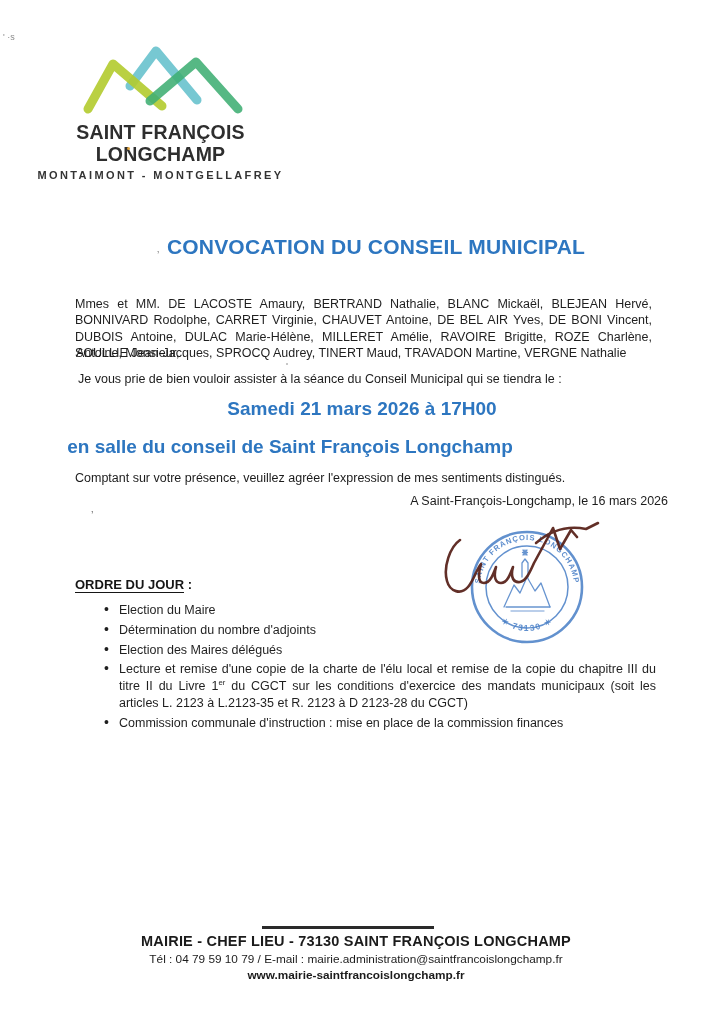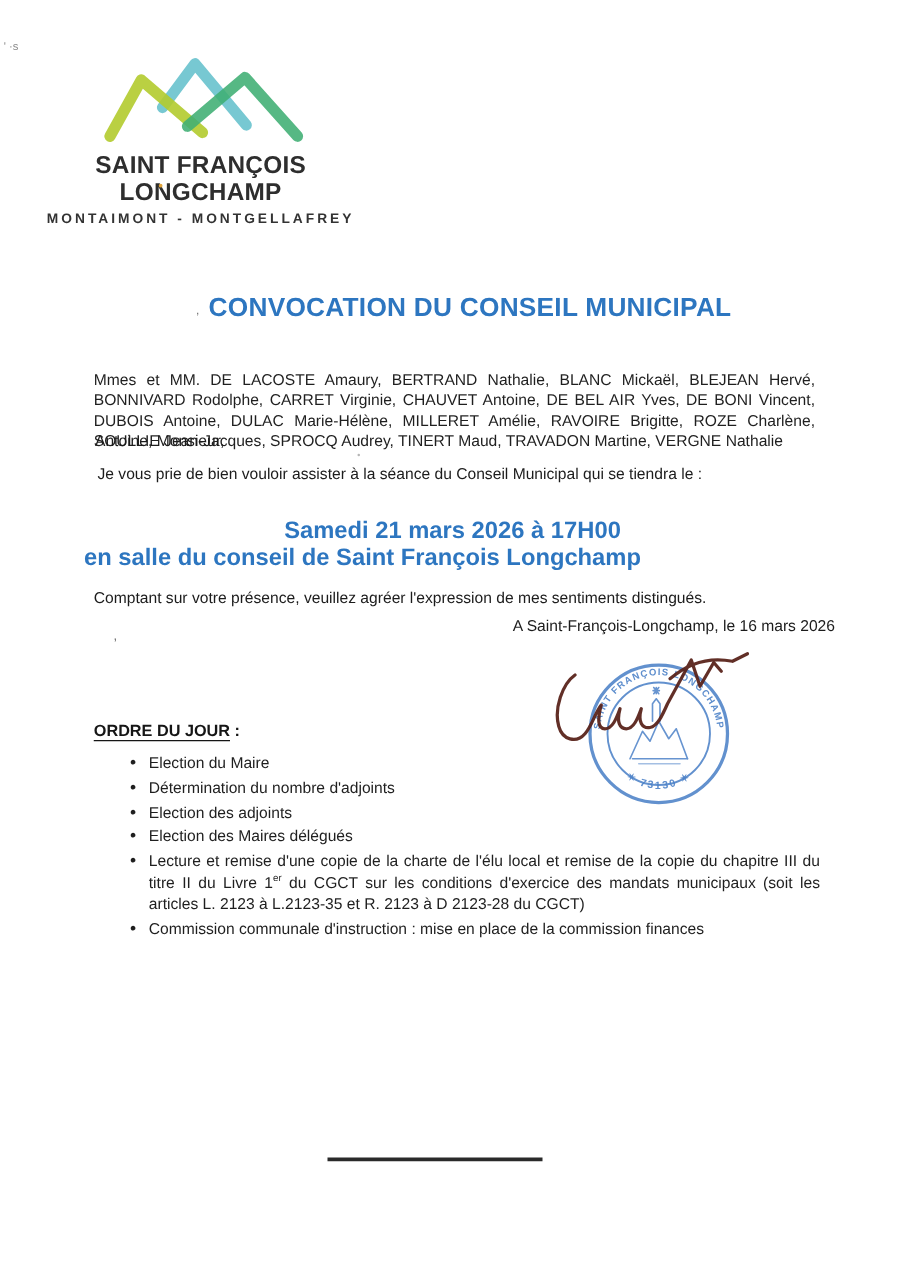--- a/index.html
+++ b/index.html
@@ -17,21 +17,21 @@
   
   .title-wrap{position:absolute;left:26px;top:235px;width:700px;text-align:center;}
   .title{font-size:21px;font-weight:bold;color:#2d76c0;letter-spacing:.2px;}
   .recipients{
     position:absolute;left:75px;top:283px;width:577px;
     font-size:12.5px;line-height:16.5px;text-align:justify;color:#1f1f1f;
   }
   .salutation{position:absolute;left:76px;top:346px;font-size:12.5px;}
   .intro{position:absolute;left:78px;top:372px;font-size:12.5px;}
   .meet-date{position:absolute;left:0;top:398px;width:724px;text-align:center;
-    font-size:19px;font-weight:bold;color:#2d76c0;margin-top:16px;}
+    font-size:19px;font-weight:bold;color:#2d76c0;}
   .meet-place{position:absolute;left:0;top:436px;width:580px;text-align:center;
     font-size:19px;font-weight:bold;color:#2d76c0;}
   .closing{position:absolute;left:75px;top:471px;font-size:12.5px;}
   .place-date{position:absolute;left:0;top:494px;width:668px;text-align:right;font-size:12.5px;}
   
   .stamp-svg{position:absolute;left:440px;top:515px;width:185px;height:140px;}
   
   .agenda-head{position:absolute;left:75px;top:577px;font-size:13px;font-weight:bold;color:#161616;}
   .agenda-head .u{border-bottom:1.6px solid #161616;padding-bottom:0;}
   .agenda-list{position:absolute;left:103px;top:602px;width:553px;margin:0;padding:0;list-style:none;}
@@ -118,21 +118,25 @@
       <path d="M 96,28 C 110,16 126,10 146,14 L 158,8"></path>
     </g>
   </svg>
 
   <div class="agenda-head">
     <span class="u">ORDRE DU JOUR</span><span> :</span>
   </div>
   <ul class="agenda-list">
     <li>Election du Maire</li>
     <li>Détermination du nombre d'adjoints</li>
-    <li>Election des adjoints</li>
     <li>Election des Maires délégués</li>
     <li class="long"><span>Lecture et remise d'une copie de la charte de l'élu local et remise de la copie du chapitre III du titre II du Livre 1</span><sup>er</sup><span> du CGCT sur les conditions d'exercice des mandats municipaux (soit les articles L. 2123 à L.2123-35 et R. 2123 à D 2123-28 du CGCT)</span></li>
     <li>Commission communale d'instruction : mise en place de la commission finances</li>
   </ul>
 
   <div class="footer-rule"></div>
+  <div class="footer">
+    <div class="footer-l1">MAIRIE - CHEF LIEU - 73130 SAINT FRANÇOIS LONGCHAMP</div>
+    <div class="footer-l2">Tél : 04 79 59 10 79 / E-mail : mairie.administration@saintfrancoislongchamp.fr</div>
+    <div class="footer-l3">www.mairie-saintfrancoislongchamp.fr</div>
+  </div>
 
 </div>
 
 </body></html>

